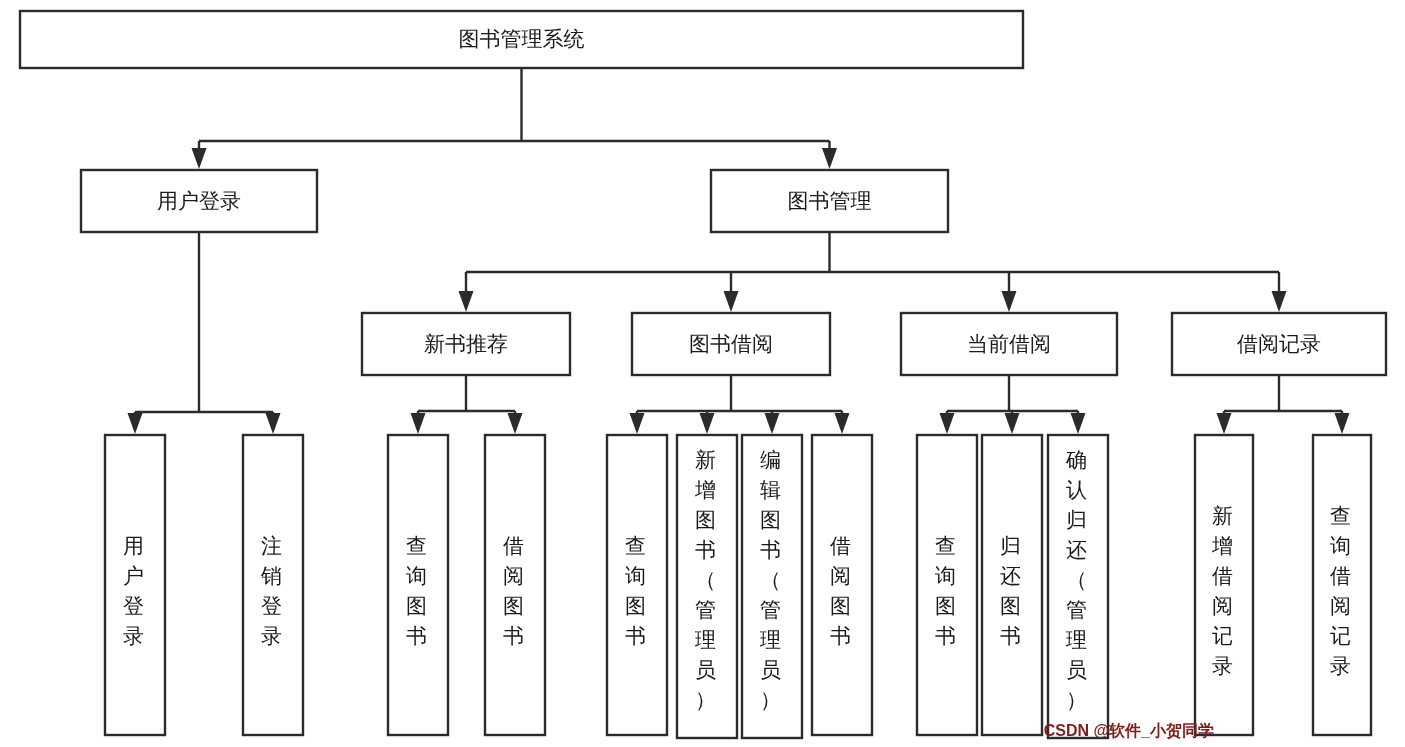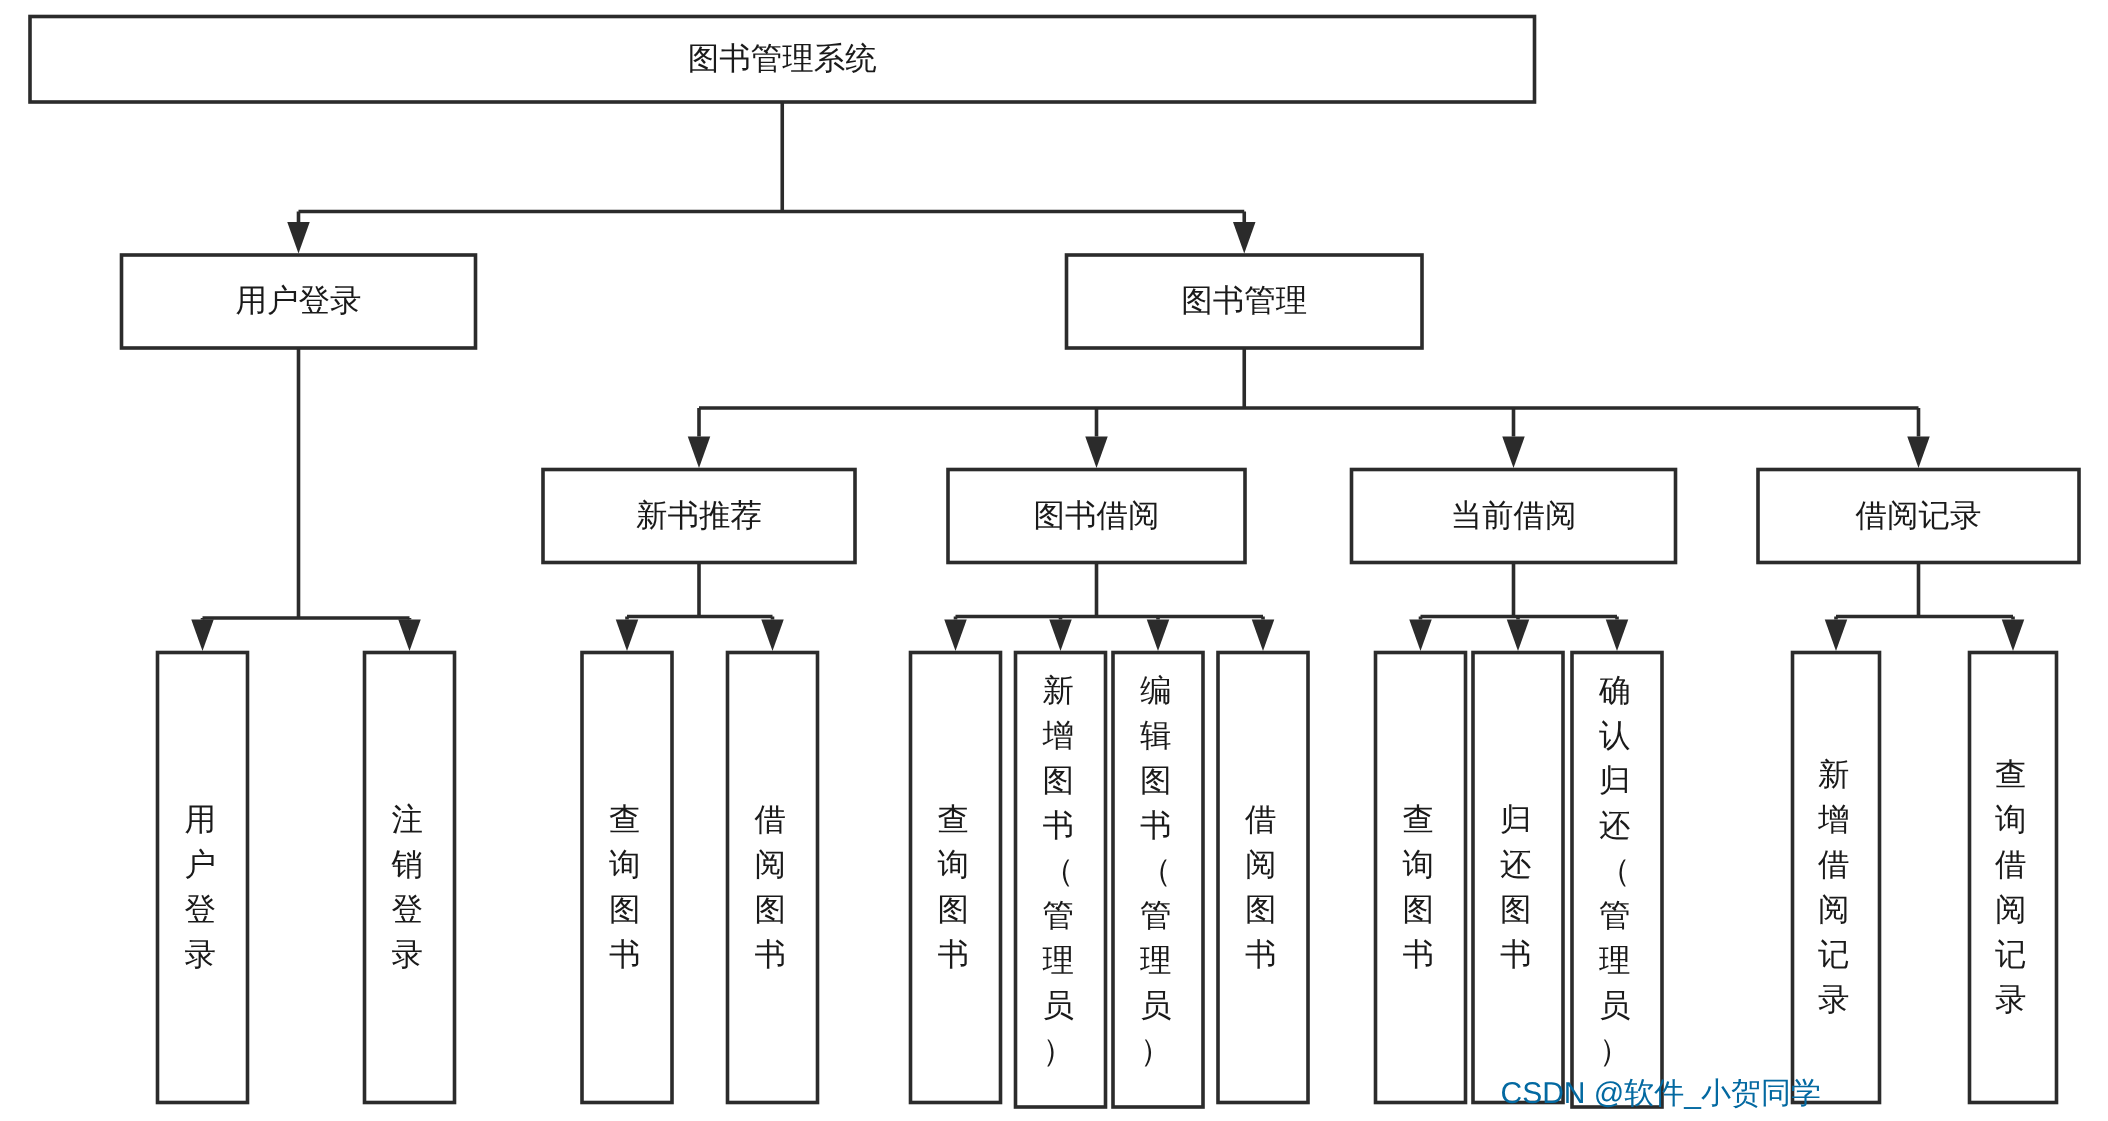--- a/index.html
+++ b/index.html
@@ -54,25 +54,26 @@
     font-family: "Liberation Sans", "DejaVu Sans", sans-serif;
     font-size: 21px;
     letter-spacing: 3px;
     text-anchor: middle;
     dominant-baseline: middle;
   }
   .watermark-text {
     position: absolute;
     right: 8px;
     bottom: 5px;
-    color: #0369a1;
-    font-size: 20px;
+    color: #7f1d1d;
+    font-size: 16px;
     font-family: "Liberation Sans", "DejaVu Sans", sans-serif;
     white-space: nowrap;
     user-select: none;
+    font-weight: bold;
   }
 </style>
 </head>
 <body>
 
 <div id="diagram-root">
   <svg id="tree-svg" viewBox="0 0 1405 747" xmlns="http://www.w3.org/2000/svg">
     <g id="edges-layer">
         <path d="M 521.5 68 L 521.5 141" class="connector"></path>
         <path d="M 199 141 L 829.5 141" class="connector"></path>

